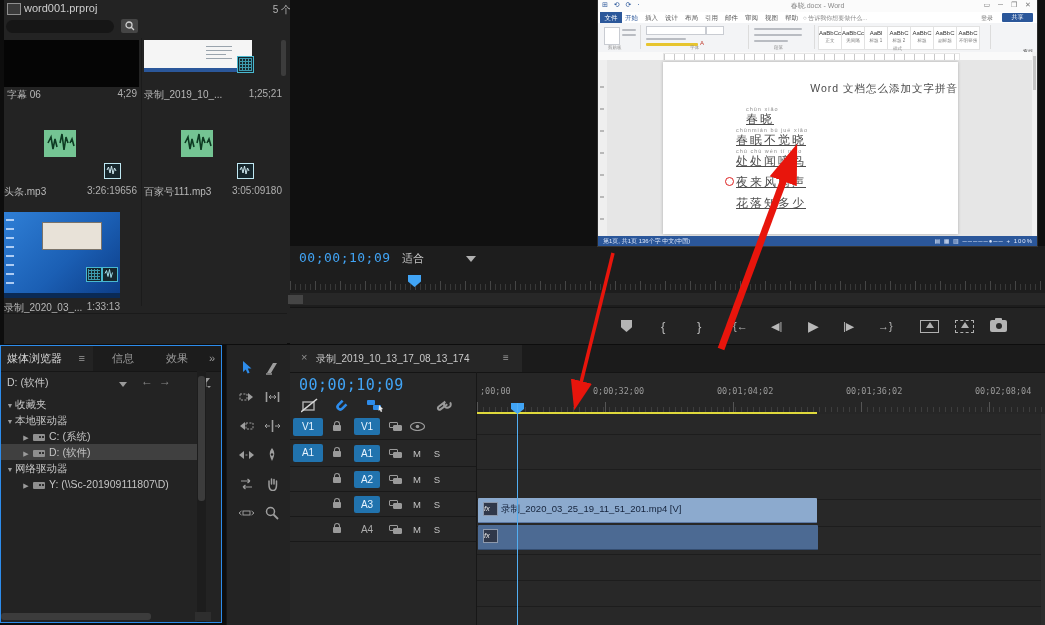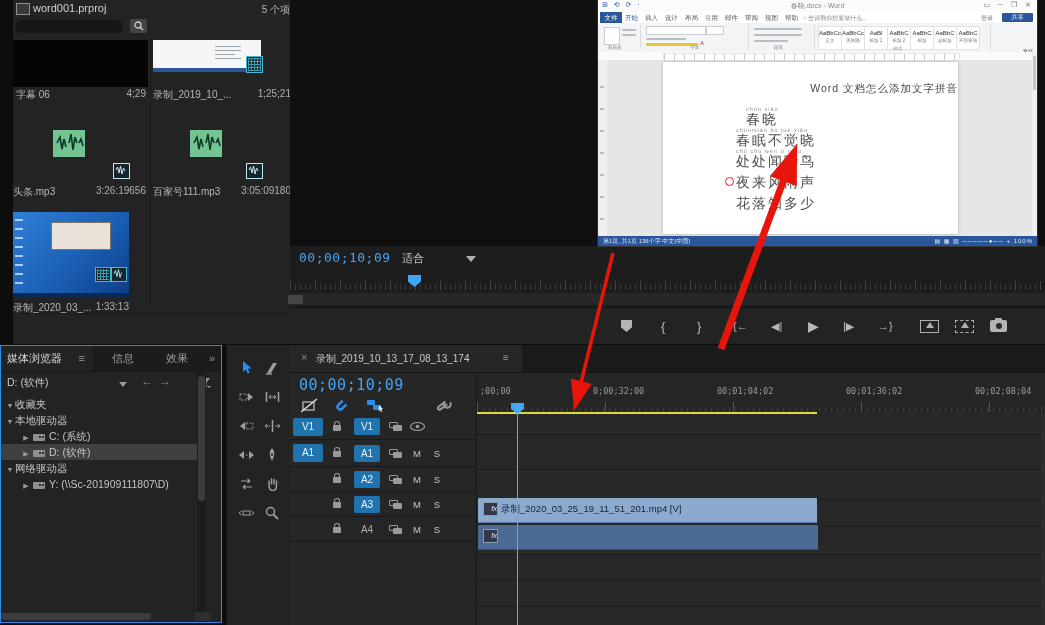--- a/index.html
+++ b/index.html
@@ -4,21 +4,21 @@
 <style>
   html,body{margin:0;padding:0;background:#0d0d0d;}
   #stage{position:relative;width:1045px;height:625px;overflow:hidden;background:#0d0d0d;
          font-family:"Liberation Sans","DejaVu Sans",sans-serif;color:#c8c8c8;
          -webkit-font-smoothing:antialiased;}
   .abs{position:absolute;}
   .panel{position:absolute;background:#232323;}
   .tc{font-family:"DejaVu Sans Mono","Liberation Mono",monospace;}
 
   
-  #project-panel{left:13px;top:0;width:283px;height:343px;}
+  #project-panel{left:4px;top:0;width:283px;height:343px;padding-left:20px;}
   .pp-title{left:20px;top:2px;font-size:11px;color:#cfcfcf;}
   .pp-count{right:6px;top:3px;font-size:10px;color:#b5b5b5;}
   .pp-proj-icon{left:3px;top:3px;width:12px;height:10px;border:1px solid #8f8f8f;background:#3a3a3a;}
   .pp-search{left:2px;top:20px;width:108px;height:13px;background:#161616;border-radius:7px;}
   .pp-magbtn{left:117px;top:19px;width:17px;height:14px;background:#454545;border-radius:2px;display:flex;align-items:center;justify-content:center;}
   .pp-divider{left:137px;top:38px;width:1px;height:268px;background:#1b1b1b;}
   .pp-name{font-size:10px;color:#b8b8b8;white-space:nowrap;overflow:hidden;}
   .pp-dur{font-size:10px;color:#b0b0b0;text-align:right;}
   .thumb-black{left:0;top:40px;width:135px;height:47px;background:#050505;}
   .thumb-doc{left:140px;top:40px;width:108px;height:32px;background:#f5f5f5;}
@@ -89,21 +89,21 @@
   .ww-ruler .rl-mid{position:absolute;left:65px;top:1px;width:295px;height:6px;background:#fff;border:1px solid #e6e6e6;
      background-image:repeating-linear-gradient(90deg,#c9c9c9 0 1px,transparent 1px 10px);}
   .ww-doc{position:absolute;left:0;top:60px;width:439px;height:176px;background:#e6e6e6;}
   .ww-navstrip{position:absolute;left:0;top:0;width:9px;height:176px;background:#efefef;
      background-image:repeating-linear-gradient(0deg,#b9b9b9 0 2px,transparent 2px 22px);background-size:4px 100%;background-position:2px 6px;background-repeat:no-repeat;}
   .ww-page{position:absolute;left:65px;top:2px;width:295px;height:172px;background:#ffffff;box-shadow:0 0 3px rgba(0,0,0,.25);}
   .wp-heading{position:absolute;left:0;top:20px;width:100%;text-align:right;font-size:10.5px;color:#4a4a4a;letter-spacing:1px;}
   .poem{position:absolute;left:73px;top:44px;}
   .pline{position:relative;margin-bottom:1px;}
   .ppy{display:block;font-size:5.5px;color:#8f8f8f;letter-spacing:1px;height:7px;line-height:7px;}
-  .ptx{display:block;font-size:14px;color:#4f4f4f;letter-spacing:2px;line-height:13px;}
+  .ptx{display:block;font-size:12px;color:#4f4f4f;letter-spacing:2px;line-height:13px;text-decoration:underline;}
   .pline .redmark{position:absolute;left:-11px;bottom:3px;width:7px;height:7px;border:1.5px solid #d22;border-radius:50%;}
   .pline.indent{margin-left:10px;}
   .ww-status{position:absolute;left:0;top:236px;width:100%;height:10px;background:#2b579a;color:#dfe8fa;font-size:6px;line-height:10px;}
   .ww-status .st-left{position:absolute;left:5px;top:0;}
   .ww-status .st-right{position:absolute;right:4px;top:0;letter-spacing:1px;}
   .ww-vscroll{position:absolute;right:0;top:52px;width:5px;height:184px;background:#f1f1f1;}
   .ww-vscroll::after{content:"";position:absolute;left:1px;top:4px;width:3px;height:34px;background:#c5c5c5;}
 
   
   #tools-panel{left:226px;top:345px;width:64px;height:280px;background:#232323;border-left:1px solid #151515;}
@@ -164,21 +164,21 @@
   .syncc i{position:absolute;width:7px;height:4px;border:1px solid #9a9a9a;border-radius:1px;}
   .syncc i:first-child{left:0;top:0;}
   .syncc i:last-child{right:0;bottom:0;background:#9a9a9a;}
   .eyec{margin-left:8px;display:flex;}
   .msl{margin-left:10px;font-size:9.5px;color:#c4c4c4;width:10px;text-align:center;}
   .lane{border-bottom:1px solid #1d1d1d;background:#282828;}
   .clip{position:absolute;box-sizing:border-box;border-radius:1px;}
   .clip-v{left:188px;top:153px;width:339px;height:25px;background:#8caace;border-bottom:1px solid #5d7aa6;}
   .clip-a{left:188px;top:180px;width:340px;height:25px;background:#4c6a93;border-bottom:1px solid #344d70;}
   .fxbadge{position:absolute;left:5px;top:4px;width:13px;height:12px;background:#30384a;border:1px solid #8d99ad;color:#e8e8e8;
-     font-size:7.5px;font-style:italic;text-align:right;line-height:12px;}
+     font-size:7.5px;font-style:italic;text-align:left;line-height:12px;}
   .clip-label{position:absolute;left:23px;top:5px;font-size:9.5px;color:#15233b;white-space:nowrap;}
   .playhead-line{position:absolute;left:227px;top:58px;width:1px;height:222px;background:#52aef2;}
   .playhead-head{position:absolute;left:221px;top:58px;width:13px;height:11px;background:#41a4f5;clip-path:polygon(0 0,100% 0,100% 55%,50% 100%,0 55%);}
   .tl-colsep{position:absolute;left:186px;top:27px;width:1px;height:253px;background:#171717;}
   .tl-rscroll{position:absolute;right:0;top:69px;width:4px;height:211px;background:#2d2d2d;}
 
   
   #annot{position:absolute;left:0;top:0;width:1045px;height:625px;pointer-events:none;z-index:60;}
 
   .magsvg,.wrsvg{display:block;}

